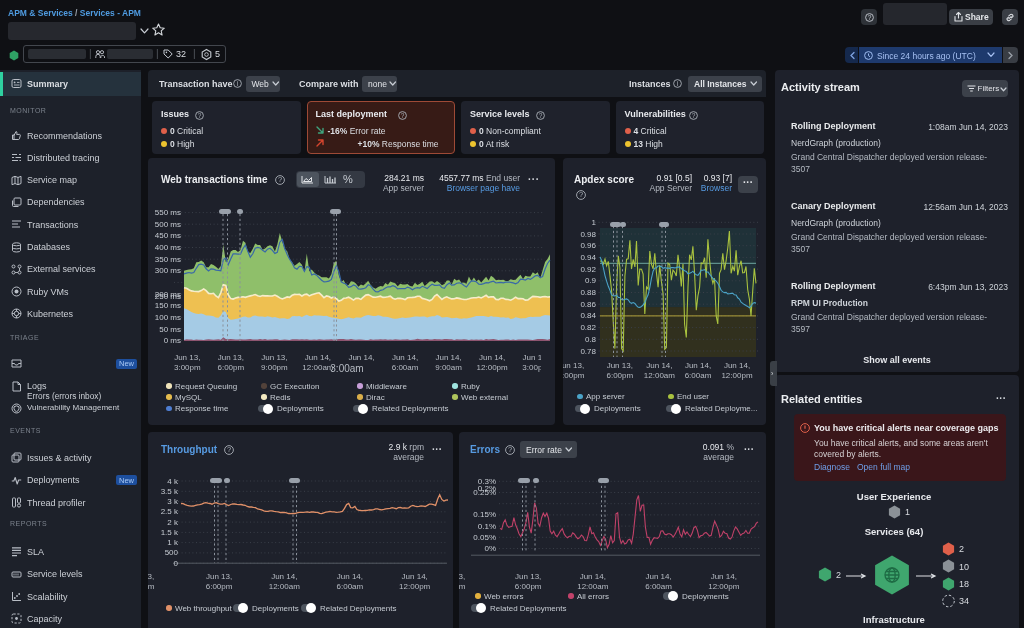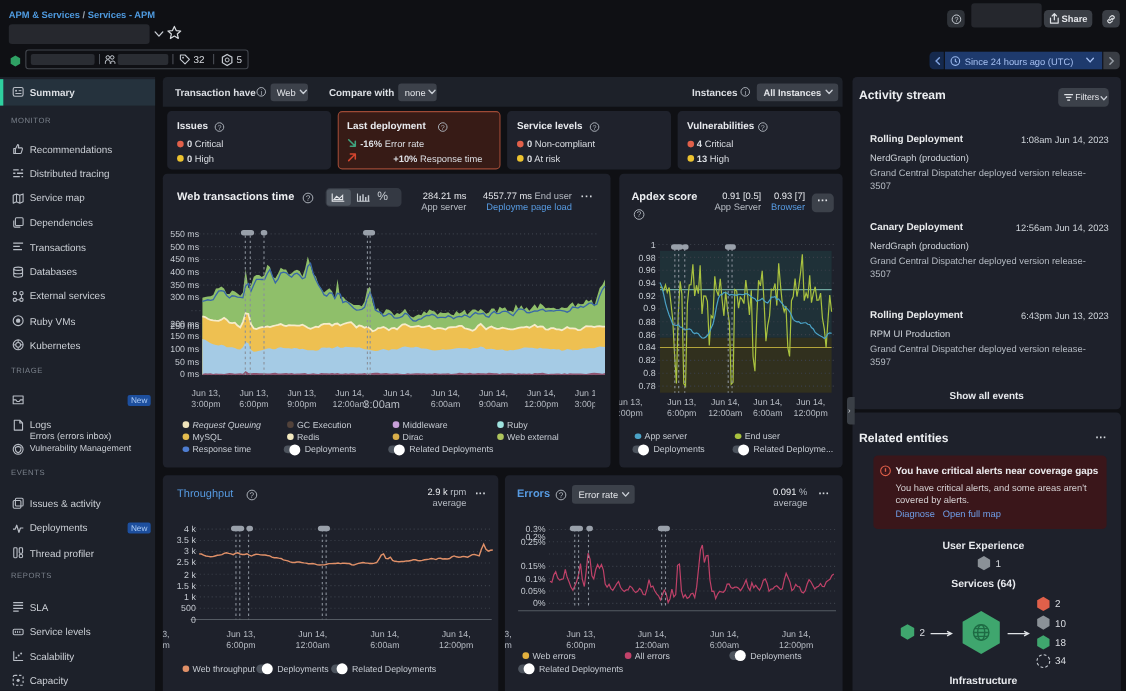--- a/index.html
+++ b/index.html
@@ -286,21 +286,21 @@
       <path d="M1 1 V8 H12 M2.5 6.5 L5 3.5 L7.5 5.5 L10.5 2.5 V6.5 H2.5 Z" fill="none" stroke="#e3e5e9" stroke-width="1"></path>
     </svg>
 <svg style="left:324px;top:175px;" width="13" height="9" viewBox="0 0 13 9">
       <path d="M1 1 V8 H12" fill="none" stroke="#c6cbd2" stroke-width="1"></path>
       <path d="M3.5 8 V3 M6 8 V1.5 M8.5 8 V4 M11 8 V2.5" stroke="#c6cbd2" stroke-width="1.3"></path>
     </svg>
 <div class="t" style="left:343px;top:172.5px;font-size:11px;color:#c6cbd2;">%</div>
 <div class="t" style="right:600px;top:172.5px;font-size:8.5px;text-align:right;color:#e8eaee;">284.21 ms</div>
 <div class="t" style="right:600px;top:182.5px;font-size:8.5px;text-align:right;color:#b6bbc3;">App server</div>
 <div class="t" style="right:504px;top:172.5px;font-size:8.5px;text-align:right;color:#e8eaee;">4557.77 ms <span style="color:#b6bbc3">End user</span></div>
-<div class="t" style="right:504px;top:182.5px;font-size:8.5px;text-align:right;color:#579be2;">Deployme page load</div>
+<div class="t" style="right:504px;top:182.5px;font-size:8.5px;text-align:right;color:#579be2;">Browser page have</div>
 <div class="t" style="left:528px;top:174px;font-size:10px;color:#d4d8dd;font-weight:bold;letter-spacing:0.5px;">···</div>
 <svg style="left:148px;top:158px;overflow:hidden;border-radius:4px;" width="407" height="267" viewBox="0 0 407 267">
       <line x1="26" y1="54.6" x2="396" y2="54.6" stroke="#3a3f49" stroke-width="1" stroke-dasharray="1,2.6"></line>
       <line x1="26" y1="66.2" x2="396" y2="66.2" stroke="#3a3f49" stroke-width="1" stroke-dasharray="1,2.6"></line>
       <line x1="26" y1="77.9" x2="396" y2="77.9" stroke="#3a3f49" stroke-width="1" stroke-dasharray="1,2.6"></line>
       <line x1="26" y1="89.5" x2="396" y2="89.5" stroke="#3a3f49" stroke-width="1" stroke-dasharray="1,2.6"></line>
       <line x1="26" y1="101.2" x2="396" y2="101.2" stroke="#3a3f49" stroke-width="1" stroke-dasharray="1,2.6"></line>
       <line x1="26" y1="112.8" x2="396" y2="112.8" stroke="#3a3f49" stroke-width="1" stroke-dasharray="1,2.6"></line>
       <line x1="26" y1="124.4" x2="396" y2="124.4" stroke="#3a3f49" stroke-width="1" stroke-dasharray="1,2.6"></line>
       <line x1="26" y1="136.1" x2="396" y2="136.1" stroke="#3a3f49" stroke-width="1" stroke-dasharray="1,2.6"></line>
@@ -349,21 +349,21 @@
 <div class="t c" style="left:227.05px;top:5px;width:60px;font-size:8px;color:#b6bbc3;">Jun 14,</div>
 <div class="t c" style="left:227.05px;top:14.5px;width:60px;font-size:8px;color:#b6bbc3;">6:00am</div>
 <div class="t c" style="left:270.59999999999997px;top:5px;width:60px;font-size:8px;color:#b6bbc3;">Jun 14,</div>
 <div class="t c" style="left:270.59999999999997px;top:14.5px;width:60px;font-size:8px;color:#b6bbc3;">9:00am</div>
 <div class="t c" style="left:314.15px;top:5px;width:60px;font-size:8px;color:#b6bbc3;">Jun 14,</div>
 <div class="t c" style="left:314.15px;top:14.5px;width:60px;font-size:8px;color:#b6bbc3;">12:00pm</div>
 <div class="t c" style="left:357.70000000000005px;top:5px;width:60px;font-size:8px;color:#b6bbc3;">Jun 14,</div>
 <div class="t c" style="left:357.70000000000005px;top:14.5px;width:60px;font-size:8px;color:#b6bbc3;">3:00pm</div>
 </div>
 <div class="dot" style="left:166px;top:383.0px;width:5.5px;height:5.5px;background:#efe3ba;"></div>
-<div class="t" style="left:175px;top:381.5px;font-size:8px;color:#c6cbd2;font-style:italic;">Request Queuing</div>
+<div class="t" style="left:175px;top:381.5px;font-size:8px;color:#c6cbd2;">Request Queuing</div>
 <div class="dot" style="left:261px;top:383.0px;width:5.5px;height:5.5px;background:#52423a;"></div>
 <div class="t" style="left:270px;top:381.5px;font-size:8px;color:#c6cbd2;">GC Execution</div>
 <div class="dot" style="left:357px;top:383.0px;width:5.5px;height:5.5px;background:#c79fd8;"></div>
 <div class="t" style="left:366px;top:381.5px;font-size:8px;color:#c6cbd2;">Middleware</div>
 <div class="dot" style="left:452px;top:383.0px;width:5.5px;height:5.5px;background:#9fe3df;"></div>
 <div class="t" style="left:461px;top:381.5px;font-size:8px;color:#c6cbd2;">Ruby</div>
 <div class="dot" style="left:166px;top:394.3px;width:5.5px;height:5.5px;background:#e5bc4e;"></div>
 <div class="t" style="left:175px;top:392.8px;font-size:8px;color:#c6cbd2;">MySQL</div>
 <div class="dot" style="left:261px;top:394.3px;width:5.5px;height:5.5px;background:#f3e9c0;"></div>
 <div class="t" style="left:270px;top:392.8px;font-size:8px;color:#c6cbd2;">Redis</div>
@@ -441,21 +441,21 @@
 <div class="t c" style="left:144px;top:14.5px;width:60px;font-size:8px;color:#b6bbc3;">12:00pm</div>
 </div>
 <div class="dot" style="left:577px;top:393.5px;width:5.5px;height:5.5px;background:#4ba3c7;"></div>
 <div class="t" style="left:586px;top:392px;font-size:8px;color:#c6cbd2;">App server</div>
 <div class="dot" style="left:668px;top:393.5px;width:5.5px;height:5.5px;background:#a9c23f;"></div>
 <div class="t" style="left:677px;top:392px;font-size:8px;color:#c6cbd2;">End user</div>
 <div class="tog" style="left:575px;top:404.5px;"></div>
 <div class="t" style="left:594px;top:404px;font-size:8px;color:#c6cbd2;">Deployments</div>
 <div class="tog" style="left:666px;top:404.5px;"></div>
 <div class="t" style="left:685px;top:404px;font-size:8px;color:#c6cbd2;">Related Deployme...</div>
-<div class="t" style="left:161px;top:443.5px;font-size:10px;color:#579be2;font-weight:normal;">Throughput</div>
+<div class="t" style="left:161px;top:443.5px;font-size:10px;color:#579be2;font-weight:bold;">Throughput</div>
 <svg style="left:224px;top:444.5px;" width="10" height="10" viewBox="0 0 10 10">
       <circle cx="5.0" cy="5.0" r="4.4" fill="none" stroke="#aab0b8" stroke-width="0.9"></circle>
       <text x="5.0" y="7.4" font-size="7.5" fill="#aab0b8" text-anchor="middle" font-family="Liberation Sans">?</text>
     </svg>
 <div class="t" style="right:600px;top:441.5px;font-size:8.5px;text-align:right;color:#e8eaee;">2.9 k <span style="color:#b6bbc3">rpm</span></div>
 <div class="t" style="right:600px;top:451.5px;font-size:8.5px;text-align:right;color:#b6bbc3;">average</div>
 <div class="t" style="left:432px;top:444px;font-size:10px;color:#d4d8dd;font-weight:bold;">···</div>
 <svg style="left:148px;top:432px;overflow:hidden;border-radius:4px 4px 0 0;" width="305" height="194" viewBox="0 0 305 194">
       <line x1="30" y1="49.0" x2="299" y2="49.0" stroke="#3a3f49" stroke-width="1" stroke-dasharray="1,2.6"></line>
       <line x1="30" y1="59.3" x2="299" y2="59.3" stroke="#3a3f49" stroke-width="1" stroke-dasharray="1,2.6"></line>
@@ -581,21 +581,21 @@
 <div class="t" style="left:791px;top:138px;font-size:8.5px;color:#ced3d9;">NerdGraph (production)</div>
 <div class="t" style="left:791px;top:152px;font-size:8.5px;color:#b4bac2;">Grand Central Dispatcher deployed version release-</div>
 <div class="t" style="left:791px;top:164px;font-size:8.5px;color:#b4bac2;">3507</div>
 <div class="t" style="left:791px;top:201px;font-size:9px;color:#e8eaec;font-weight:bold;">Canary Deployment</div>
 <div class="t" style="right:16px;top:201.5px;font-size:8.5px;text-align:right;color:#ced3d9;">12:56am Jun 14, 2023</div>
 <div class="t" style="left:791px;top:218px;font-size:8.5px;color:#ced3d9;">NerdGraph (production)</div>
 <div class="t" style="left:791px;top:232px;font-size:8.5px;color:#b4bac2;">Grand Central Dispatcher deployed version release-</div>
 <div class="t" style="left:791px;top:244px;font-size:8.5px;color:#b4bac2;">3507</div>
 <div class="t" style="left:791px;top:281px;font-size:9px;color:#e8eaec;font-weight:bold;">Rolling Deployment</div>
 <div class="t" style="right:16px;top:281.5px;font-size:8.5px;text-align:right;color:#ced3d9;">6:43pm Jun 13, 2023</div>
-<div class="t" style="left:791px;top:298px;font-size:8.5px;color:#ced3d9;">RPM UI Production</div>
+<div class="t" style="left:791px;top:298px;font-size:8.5px;color:#ced3d9;font-weight:bold;">RPM UI Production</div>
 <div class="t" style="left:791px;top:312px;font-size:8.5px;color:#b4bac2;">Grand Central Dispatcher deployed version release-</div>
 <div class="t" style="left:791px;top:324px;font-size:8.5px;color:#b4bac2;">3597</div>
 <div class="t" style="left:797px;top:355px;width:200px;text-align:center;font-size:9px;color:#e6e8ec;font-weight:bold;">Show all events</div>
 <div class="t" style="left:781px;top:393px;font-size:11px;color:#eceef1;font-weight:bold;">Related entities</div>
 <div class="t" style="left:996px;top:393px;font-size:10px;color:#d4d8dd;font-weight:bold;">···</div>
 <div class="a" style="left:794px;top:414px;width:212px;height:67px;background:#3a161a;border-radius:4px;"></div>
 <svg style="left:800px;top:423px;" width="10" height="10" viewBox="0 0 10 10">
       <circle cx="5" cy="5" r="4.4" fill="none" stroke="#e0604a" stroke-width="1"></circle>
       <path d="M5 2.6 V5.8 M5 7.2 V7.4" stroke="#e0604a" stroke-width="1.2"></path>
     </svg>

